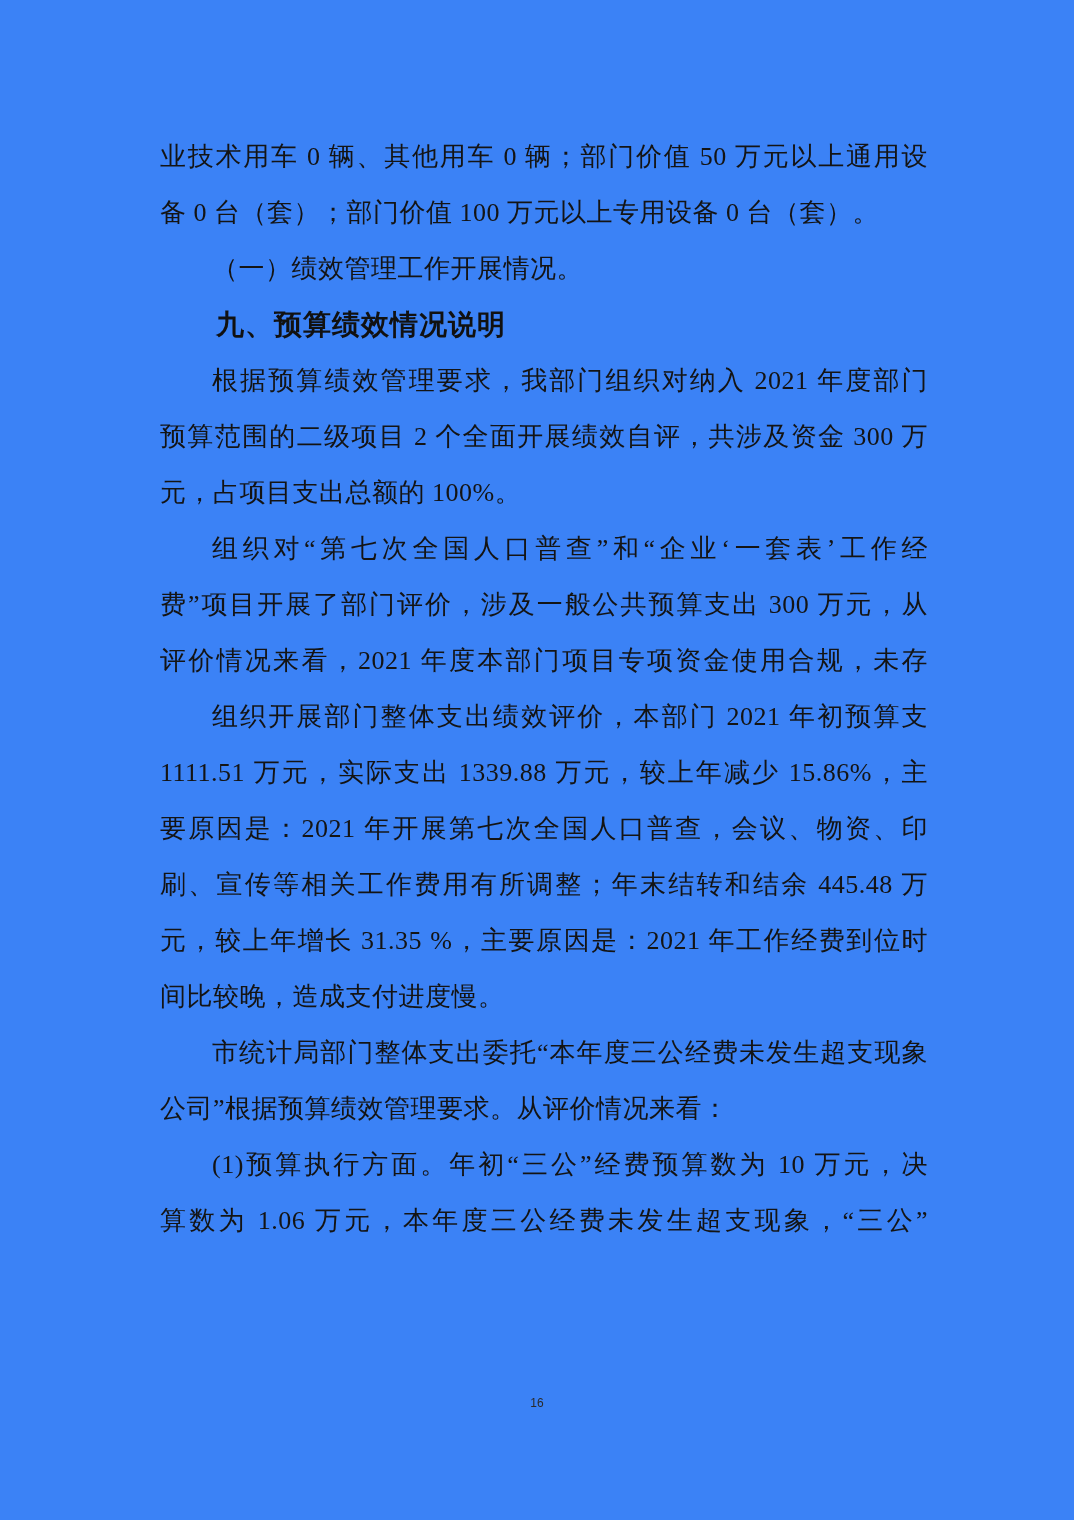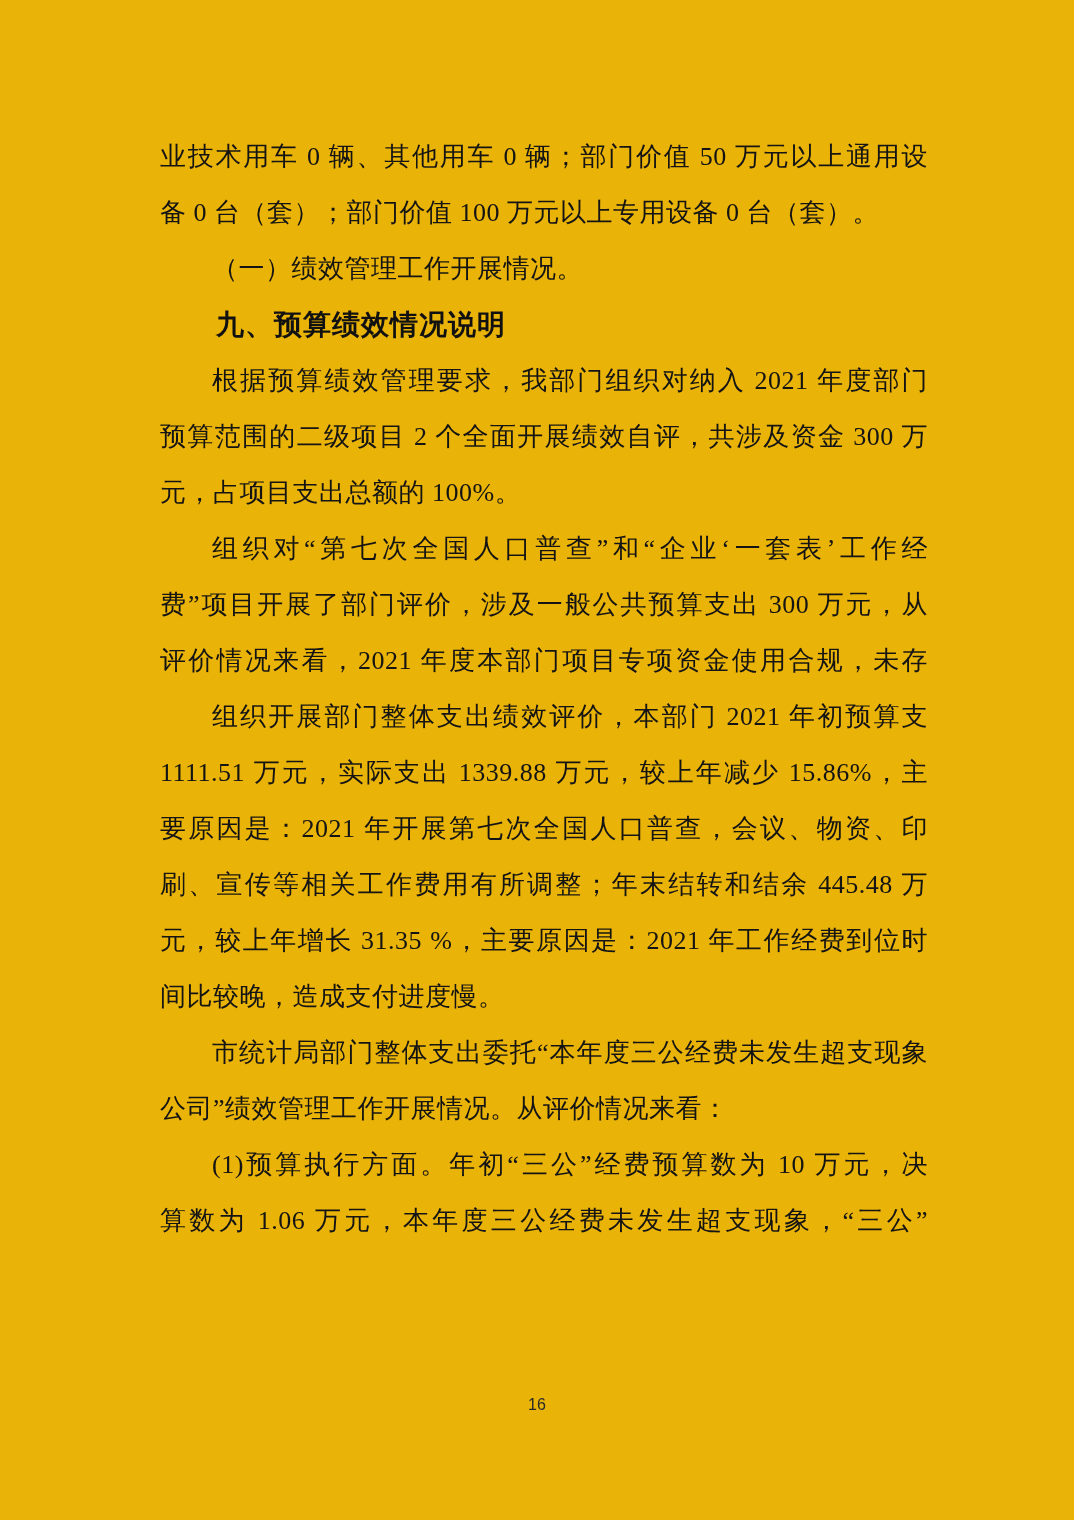--- a/index.html
+++ b/index.html
@@ -4,21 +4,21 @@
 <style>
   html, body {
     margin: 0;
     padding: 0;
     background: #ffffff;
   }
   .page {
     position: relative;
     width: 1074px;
     height: 1520px;
-    background: #eab308;
+    background: #3b82f6;
     overflow: hidden;
     font-family: "Liberation Serif", "DejaVu Serif", serif;
     color: #141414;
   }
   .content {
     position: absolute;
     left: 160px;
     top: 129px;
     width: 768px;
   }
@@ -48,21 +48,21 @@
     letter-spacing: 1px;
     color: #111111;
   }
   .footer {
     position: absolute;
     left: 0;
     top: 1396px;
     width: 1074px;
     text-align: center;
     font-family: "Liberation Sans", "DejaVu Sans", sans-serif;
-    font-size: 16px;
+    font-size: 12px;
     color: #2a2a2a;
   }
 </style>
 </head>
 <body>
 
 <div class="page">
   <div class="content">
     <div class="ln j">业技术用车 0 辆、其他用车 0 辆；部门价值 50 万元以上通用设</div>
     <div class="ln">备 0 台（套）；部门价值 100 万元以上专用设备 0 台（套）。</div>
@@ -74,18 +74,18 @@
     <div class="ln ind j">组织对“第七次全国人口普查”和“企业‘一套表’工作经</div>
     <div class="ln j">费”项目开展了部门评价，涉及一般公共预算支出 300 万元，从</div>
     <div class="ln j">评价情况来看，2021 年度本部门项目专项资金使用合规，未存</div>
     <div class="ln ind j">组织开展部门整体支出绩效评价，本部门 2021 年初预算支</div>
     <div class="ln j">1111.51 万元，实际支出 1339.88 万元，较上年减少 15.86%，主</div>
     <div class="ln j">要原因是：2021 年开展第七次全国人口普查，会议、物资、印</div>
     <div class="ln j">刷、宣传等相关工作费用有所调整；年末结转和结余 445.48 万</div>
     <div class="ln j">元，较上年增长 31.35 %，主要原因是：2021 年工作经费到位时</div>
     <div class="ln">间比较晚，造成支付进度慢。</div>
     <div class="ln ind j">市统计局部门整体支出委托“本年度三公经费未发生超支现象</div>
-    <div class="ln">公司”绩效管理工作开展情况。从评价情况来看：</div>
+    <div class="ln">公司”根据预算绩效管理要求。从评价情况来看：</div>
     <div class="ln ind j">(1)预算执行方面。年初“三公”经费预算数为 10 万元，决</div>
     <div class="ln j">算数为 1.06 万元，本年度三公经费未发生超支现象，“三公”</div>
   </div>
   <div class="footer">16</div>
 </div>
 
 </body></html>

